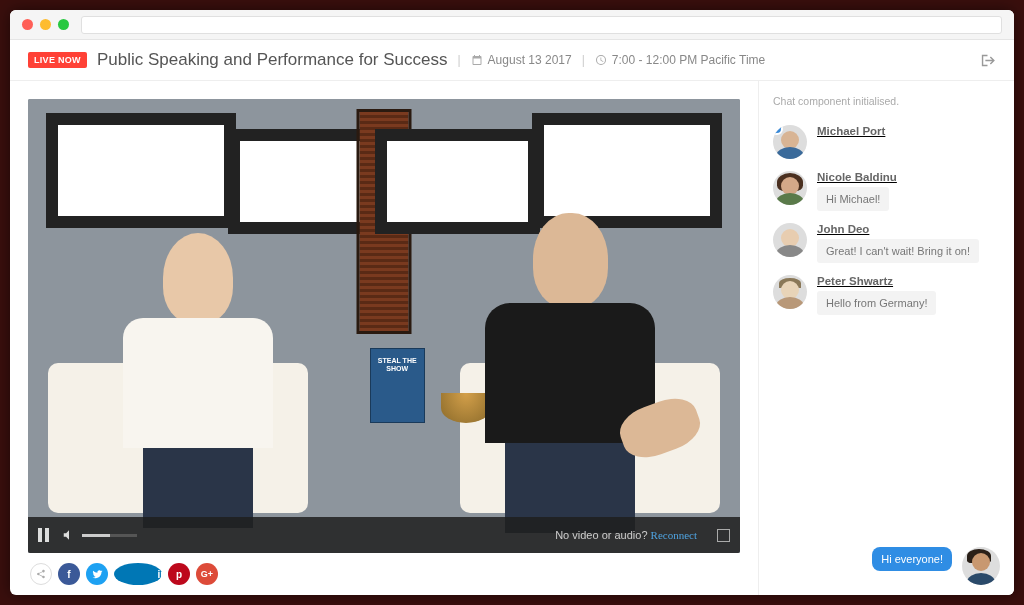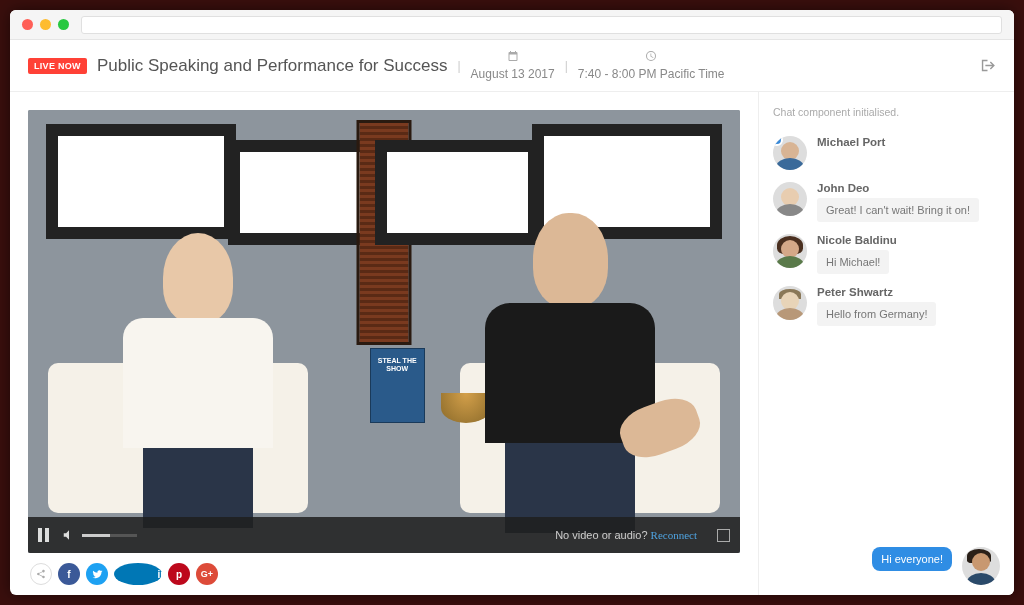--- a/index.html
+++ b/index.html
@@ -9,21 +9,21 @@
 .traffic { display: flex; gap: 7px; }
 .dot { width: 11px; height: 11px; border-radius: 50%; }
 .dot.red { background: #ff5f57; }
 .dot.yellow { background: #febc2e; }
 .dot.green { background: #28c840; }
 .urlbar { flex: 1; margin-left: 12px; height: 18px; background: #fff; border: 1px solid #e0e0e0; border-radius: 3px; }
 .header { display: flex; align-items: center; padding: 10px 18px; border-bottom: 1px solid #eee; font-size: 12px; color: #666; }
 .live-badge { background: #ff4136; color: #fff; font-size: 9px; font-weight: 700; padding: 3px 6px; border-radius: 2px; margin-right: 10px; letter-spacing: 0.3px; }
 .title { color: #555; font-size: 17px; }
 .sep { margin: 0 10px; color: #ccc; }
-.meta { display: flex; align-items: center; gap: 5px; color: #888; flex-direction: column; }
+.meta { display: flex; align-items: center; gap: 5px; color: #888; }
 .meta svg { width: 12px; height: 12px; fill: #aaa; }
 .exit { margin-left: auto; display: flex; align-items: center; }
 .exit svg { width: 17px; height: 17px; stroke: #999; fill: none; stroke-width: 2; }
 .content { flex: 1; display: flex; overflow: hidden; }
 .main { flex: 1; padding: 18px 18px 10px 18px; display: flex; flex-direction: column; }
 .video-wrap { position: relative; width: 100%; flex: 1; background: #808a92; border-radius: 2px; overflow: hidden; }
 .video-scene { position: absolute; inset: 0; }
 .wall { position: absolute; inset: 0; background: #8d959d; }
 .frame { position: absolute; background: #fff; border: 12px solid #222; }
 .frame.f1 { top: 14px; left: 18px; width: 190px; height: 115px; }
@@ -67,21 +67,21 @@
 .li { background: #0077b5; padding-left: 48px; }
 .pin { background: #bd081c; }
 .gp { background: #dd4b39; font-size: 9px; }
 .sidebar { width: 256px; border-left: 1px solid #eee; display: flex; flex-direction: column; background: #fff; }
 .chat-header { display: flex; align-items: center; padding: 12px 14px; border-bottom: 1px solid #f0f0f0; }
 .chat-header svg { width: 17px; height: 17px; fill: #bbb; margin-right: 8px; }
 .chat-header .ct { font-size: 13px; font-weight: 600; color: #555; }
 .chat-header .chev { margin-left: auto; }
 .chat-body { flex: 1; padding: 10px 14px; display: flex; flex-direction: column; gap: 12px; overflow: hidden; }
 .init-text { font-size: 10.5px; color: #aaa; padding: 4px 0 6px; }
-.msg { display: flex; gap: 10px; }
+.msg { display: flex; gap: 10px; text-decoration: underline; }
 .avatar { width: 34px; height: 34px; border-radius: 50%; flex-shrink: 0; background: #ddd; position: relative; overflow: hidden; }
 .avatar .ah { position:absolute; top:6px; left:50%; transform:translateX(-50%); width:18px; height:18px; border-radius:50%; }
 .avatar .ab { position:absolute; bottom:-6px; left:50%; transform:translateX(-50%); width:28px; height:18px; border-radius:50% 50% 0 0; }
 .av1 .ah { background:#d8b494; } .av1 .ab { background:#3a6a9a; }
 .av2 .ah { background:#e8cdb0; } .av2 .ab { background:#888; }
 .av3 .ah { background:#d4a888; } .av3 .ab { background:#5a7a4a; } .av3::before { content:''; position:absolute; top:2px; left:4px; width:26px; height:18px; background:#4a2f1f; border-radius:50% 50% 30% 30%; }
 .av4 .ah { background:#e8d4b8; } .av4 .ab { background:#b89878; } .av4::before { content:''; position:absolute; top:3px; left:6px; width:22px; height:10px; background:#8a7858; border-radius:50% 50% 0 0; }
 .av5 .ah { background:#c89870; } .av5 .ab { background:#2a4a6a; } .av5::before { content:''; position:absolute; top:2px; left:5px; width:24px; height:14px; background:#2a2018; border-radius:50% 50% 20% 20%; }
 .av1 .badge { position: absolute; top: -2px; left: -2px; width: 12px; height: 12px; background: #3a8ad8; border-radius: 50%; border: 2px solid #fff; z-index: 2; }
 .msg-content { flex: 1; }
@@ -113,21 +113,21 @@
       <svg viewBox="0 0 24 24">
           <path d="M19 4h-1V2h-2v2H8V2H6v2H5a2 2 0 0 0-2 2v14a2 2 0 0 0 2 2h14a2 2 0 0 0 2-2V6a2 2 0 0 0-2-2zm0 16H5V9h14v11z"></path>
         </svg>
       <span>August 13 2017</span>
     </span>
     <span class="sep">|</span>
     <span class="meta">
       <svg viewBox="0 0 24 24">
           <path d="M12 2a10 10 0 1 0 10 10A10 10 0 0 0 12 2zm0 18a8 8 0 1 1 8-8 8 8 0 0 1-8 8zm.5-13H11v6l5.2 3.1.8-1.3-4.5-2.7z"></path>
         </svg>
-      <span>7:40 - 8:00 PM Pacific Time</span>
+      <span>7:00 - 12:00 PM Pacific Time</span>
     </span>
     <div class="exit">
       <svg viewBox="0 0 24 24">
           <path d="M16 17l5-5-5-5M21 12H9M12 19H5V5h7"></path>
         </svg>
     </div>
   </div>
 
   <div class="content">
     <div class="main">
@@ -203,42 +203,42 @@
               <div class="badge"></div>
               <div class="ah"></div>
               <div class="ab"></div>
             </div>
           <div class="msg-content">
             <div class="msg-name">Michael Port</div>
           </div>
         </div>
 
         <div class="msg">
+          <div class="avatar av3">
+              <div class="ah"></div>
+              <div class="ab"></div>
+            </div>
+          <div class="msg-content">
+            <div class="msg-name">Nicole Baldinu</div>
+            <div class="msg-bubble">Hi Michael!</div>
+          </div>
+        </div>
+
+        <div class="msg">
           <div class="avatar av2">
               <div class="ah"></div>
               <div class="ab"></div>
             </div>
           <div class="msg-content">
             <div class="msg-name">John Deo</div>
             <div class="msg-bubble">Great! I can't wait! Bring it on!</div>
           </div>
         </div>
 
         <div class="msg">
-          <div class="avatar av3">
-              <div class="ah"></div>
-              <div class="ab"></div>
-            </div>
-          <div class="msg-content">
-            <div class="msg-name">Nicole Baldinu</div>
-            <div class="msg-bubble">Hi Michael!</div>
-          </div>
-        </div>
-
-        <div class="msg">
           <div class="avatar av4">
               <div class="ah"></div>
               <div class="ab"></div>
             </div>
           <div class="msg-content">
             <div class="msg-name">Peter Shwartz</div>
             <div class="msg-bubble">Hello from Germany!</div>
           </div>
         </div>
 

